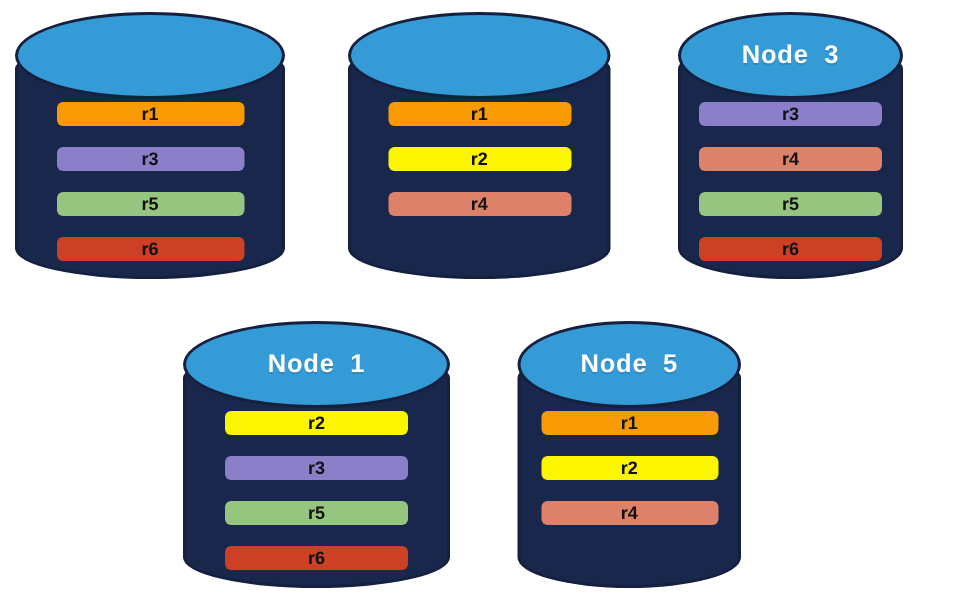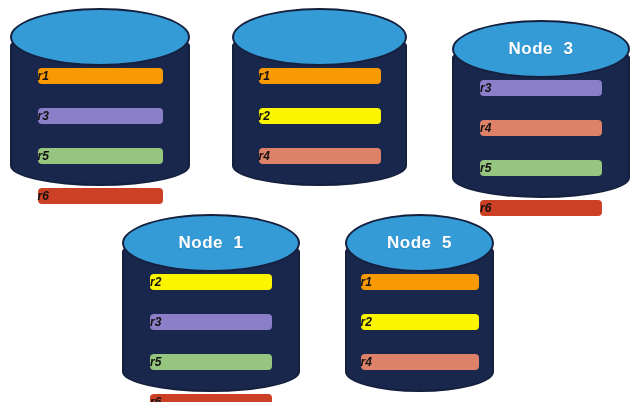--- a/index.html
+++ b/index.html
@@ -79,36 +79,36 @@
     display: flex;
     flex-direction: column;
     align-items: center;
   }
   .replica-bar {
     position: relative;
     height: 16px;
     border-radius: 4px;
     display: flex;
     align-items: center;
+    justify-content: center;
     color: #111111;
     font-weight: bold;
     font-size: 12px;
-    margin-bottom: 24px;
+    margin-bottom: 14px;
     box-sizing: border-box;
-    font-style: italic;
   }
   .replica-label {
     pointer-events: none;
     line-height: 1;
   }
 
   
   #node-1 { left: 10px;  top: 8px;  width: 180px; height: 178px; }
   #node-2 { left: 232px; top: 8px;  width: 175px; height: 178px; }
-  #node-3 { left: 452px; top: 20px;  width: 178px; height: 178px; }
+  #node-3 { left: 452px; top: 8px;  width: 150px; height: 178px; }
   #node-4 { left: 122px; top: 214px; width: 178px; height: 178px; }
   #node-5 { left: 345px; top: 214px; width: 149px; height: 178px; }
 
   #node-1 .replica-stack { top: 60px; }
   #node-2 .replica-stack { top: 60px; }
   #node-3 .replica-stack { top: 60px; }
   #node-4 .replica-stack { top: 60px; }
   #node-5 .replica-stack { top: 60px; }
 
   #node-1 .replica-bar { width: 125px; }

